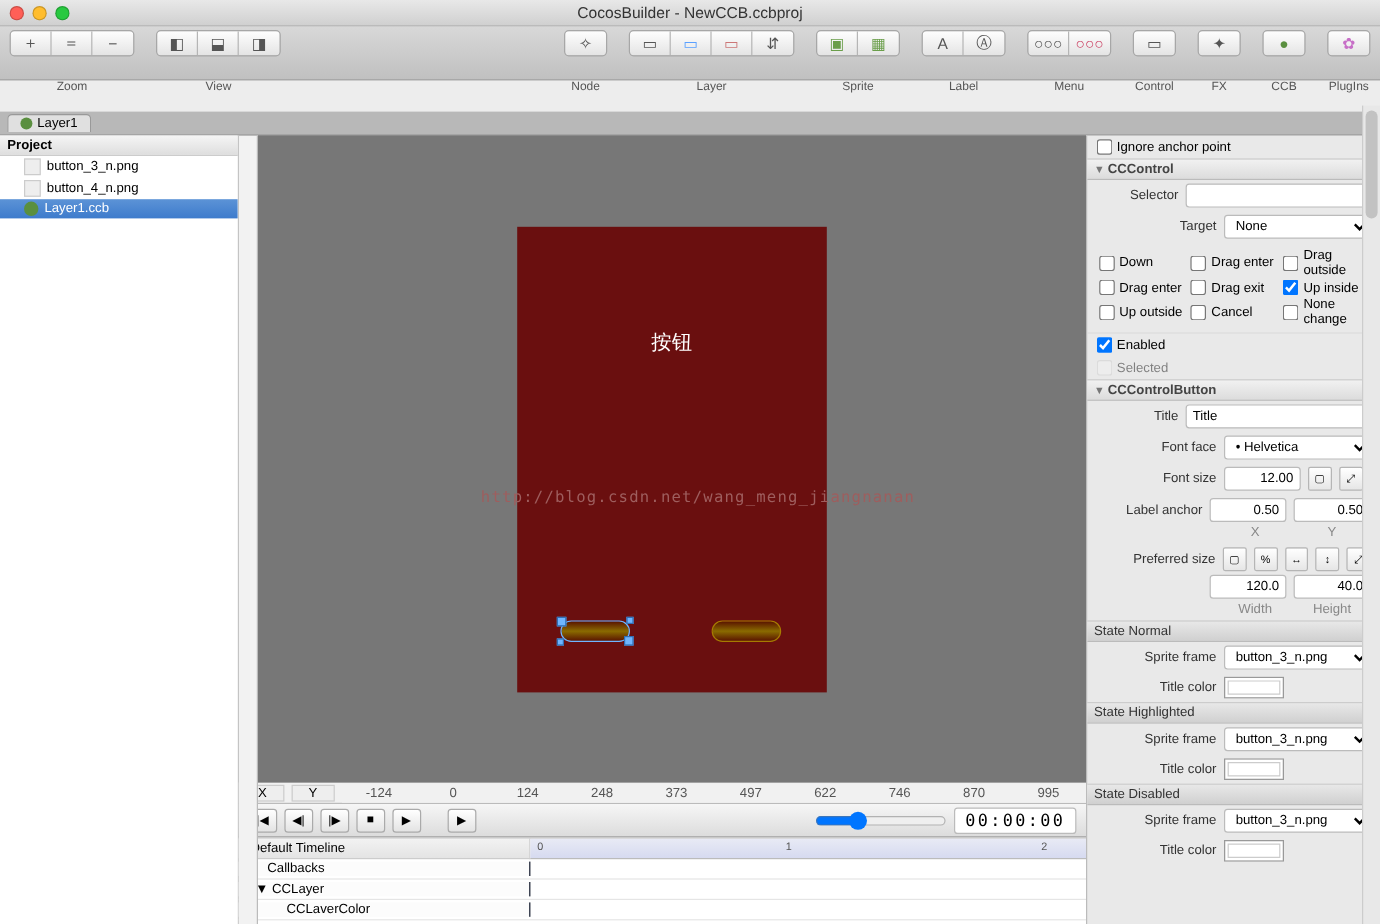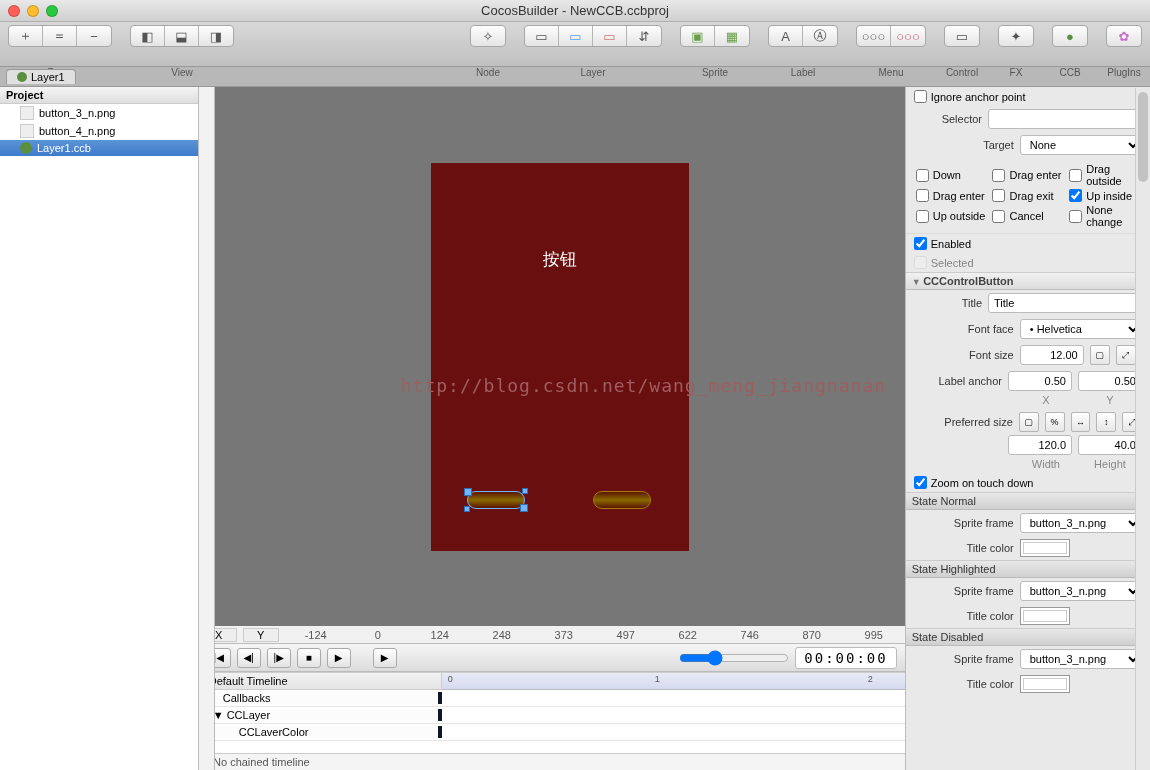--- a/index.html
+++ b/index.html
@@ -17,21 +17,21 @@
 
 .toolbar { height: 45px; background: linear-gradient(#d8d8d8, #c0c0c0); border-bottom: 1px solid #999; display: flex; align-items: flex-start; padding: 3px 8px 0; gap: 18px; }
 .toolgroup { display: flex; flex-direction: column; align-items: center; }
 .toolgroup-btns { display: flex; background: linear-gradient(#fefefe,#e4e4e4); border: 1px solid #a7a7a7; border-radius: 4px; height: 22px; overflow: hidden; }
 .toolgroup-btns button { width: 34px; height: 100%; border: none; border-right: 1px solid #b5b5b5; background: transparent; font-size: 13px; color:#555; display:flex; align-items:center; justify-content:center; }
 .toolgroup-btns button:last-child { border-right: none; }
 .toolgroup-label { font-size: 10px; color: #555; margin-top: 20px; }
 .spacer { flex: 1; }
 
 
-.tabstrip { height: 20px; background: #b8b8b8; border-bottom: 1px solid #999; display:flex; align-items:center; padding-left: 6px; }
+.tabstrip { height: 20px; background: #b8b8b8; border-bottom: 1px solid #999; display:flex; align-items:center; padding-left: 6px; margin-top: 26px; }
 .tab { background: #e0e0e0; border: 1px solid #999; border-bottom:none; border-radius: 4px 4px 0 0; padding: 1px 10px; font-size: 11px; display:flex; align-items:center; gap:4px; }
 .tab-icon { width:10px; height:10px; background:#5a8f3f; border-radius:50%; display:inline-block; }
 
 
 .main { display: flex; height: calc(770px - 22px - 45px - 20px); }
 
 
 .project { width: 243px; background: #fff; border-right:1px solid #bbb; display:flex; flex-direction:column; }
 .project-header { background: linear-gradient(#f5f5f5,#dedede); padding:2px 6px; font-weight:bold; border-bottom:1px solid #ccc; }
 .project-tree { flex:1; background:#fff; }
@@ -39,39 +39,39 @@
 .tree-item.selected { background: linear-gradient(#5c93d6,#3d7bcc); color:#fff; }
 .file-icon { width:14px; height:14px; background:#eee; border:1px solid #ccc; display:inline-block; }
 .ccb-icon { width:12px; height:12px; background:#5a8f3f; border-radius:50%; display:inline-block; }
 
 
 .canvas-pane { flex: 1; display:flex; flex-direction:column; background:#777; position:relative; }
 .ruler-v { position:absolute; left:0; top:0; bottom:0; width:16px; background:#f2f2f2; border-right:1px solid #bbb; font-size:7px; color:#666; }
 .canvas-inner { margin-left:16px; flex:1; background:#777; display:flex; align-items:center; justify-content:center; position:relative; }
 .stage { width: 258px; height: 388px; background:#6a0f0f; position:relative; }
 .stage-text { position:absolute; top:85px; left:0; right:0; text-align:center; color:#fff; font-size:17px; font-family: sans-serif; }
-.watermark { position:absolute; bottom:155px; left:-30px; right:-30px; text-align:center; color:#9e5e5e; font-size:18px; letter-spacing:1px; font-family: monospace; }
+.watermark { position:absolute; bottom:155px; left:-30px; right:-30px; text-align:center; color:#9e5e5e; font-size:13px; letter-spacing:1px; font-family: monospace; }
 .btn-node { position:absolute; bottom:42px; width:58px; height:18px; border:1px solid #a67c00; border-radius:9px; background:linear-gradient(#5a1500,#8a6b00,#5a1500); }
 .btn-node.left { left:36px; border:1px solid #6fb5ff; }
 .btn-node.left::before,.btn-node.left::after { content:''; position:absolute; width:6px; height:6px; background:#6fb5ff; border:1px solid #2f6fb5; }
 .btn-node.left::before { top:-4px; left:-4px; } .btn-node.left::after { bottom:-4px; right:-4px; }
 .btn-node.right { left:162px; }
 .sel-handle { position:absolute; width:6px; height:6px; background:#6fb5ff; border:1px solid #2f6fb5; }
 
 
 .ruler-h { height:18px; background:#f1f1f1; border-top:1px solid #bbb; display:flex; align-items:center; font-size:9px; color:#555; padding-left:16px; }
 .ruler-h span { width:62px; text-align:center; }
 .xy-row   { height:18px; background:#f1f1f1; border-bottom:1px solid #bbb; display:flex; align-items:center; font-size:10px; padding-left:2px; }
 .xy-row .lbl { width:36px; background:#eee; border:1px solid #ccc; text-align:center; margin-right:6px; }
 .transport { height:28px; background:linear-gradient(#f6f6f6,#dcdcdc); border-bottom:1px solid #bbb; display:flex; align-items:center; padding:0 8px; gap:6px; }
 .transport button { width:24px; height:20px; background:linear-gradient(#fff,#e3e3e3); border:1px solid #aaa; border-radius:3px; font-size:10px; }
 .timecode { margin-left:auto; font-family: monospace; font-size:14px; background:#fff; border:1px solid #bbb; padding:2px 8px; border-radius:3px; letter-spacing:2px; }
 .timeline-list { background:#fff; border-top:1px solid #ccc; }
 .tl-row { display:flex; align-items:center; height:17px; border-bottom:1px solid #e5e5e5; }
-.tl-label { width:243px; padding-left:10px; background:#fcfcfc; border-right:4px solid #0f172a; }
+.tl-label { width:243px; padding-left:10px; background:#fcfcfc; border-right:1px solid #0f172a; }
 .tl-track { flex:1; background:#fff; position:relative; }
 .tl-footer { height:17px; border-top:1px solid #ccc; background:#f4f4f4; padding-left:4px; display:flex; align-items:center; font-size:10px; color:#555;margin-top:12px; }
 .tl-ruler { height:17px; background:linear-gradient(#e8eaf5,#d6daf0); border-bottom:1px solid #bbb; position:relative; margin-left:243px; }
 .tl-tick { position:absolute; top:1px; font-size:9px; color:#555; }
 
 
 .inspector { width: 300px; background:#e9e9e9; border-left:1px solid #bbb; overflow-y:auto; font-size:11px; }
 .insp-row { display:flex; align-items:center; padding: 3px 8px; gap: 6px; }
 .insp-sec { background:linear-gradient(#f1f1f1,#dcdcdc); border-top:1px solid #ccc; border-bottom:1px solid #bbb; padding:2px 6px; font-weight:bold; color:#444; }
 .insp-sec::before { content:"▼ "; font-size:9px; color:#777; }
@@ -277,20 +277,21 @@
   </div>
 
   <div class="inspector">
     <div class="insp-row">
         <label class="check">
           <input type="checkbox" style=""> 
           <span>Ignore anchor point</span>
         </label>
       </div>
 
+    <div class="insp-sec">CCControl</div>
     <div class="insp-row">
         <span class="insp-label">Selector</span>
         <input class="fld" type="text" style="">
       </div>
     <div class="insp-row">
         <span class="insp-label">Target</span>
         <select class="fld"><option>None</option></select>
       </div>
 
     <div class="checkgrid">
@@ -385,26 +386,20 @@
         <input class="numfld" value="120.0" style="">
         <input class="numfld" value="40.0" style="">
       </div>
     <div class="insp-row" style="padding-top:0">
         <span class="insp-label"></span>
         <div class="sublabels" style="width:136px">
           <span>Width</span>
           <span>Height</span>
         </div>
       </div>
-    <div class="insp-row">
-        <label class="check">
-          <input type="checkbox" checked="" style=""> 
-          <span>Zoom on touch down</span>
-        </label>
-      </div>
 
     <div class="insp-sub">State Normal</div>
     <div class="insp-row">
         <span class="insp-label">Sprite frame</span>
         <select class="fld"><option>button_3_n.png</option></select>
       </div>
     <div class="insp-row">
         <span class="insp-label">Title color</span>
         <div class="colorwell"></div>
       </div>

